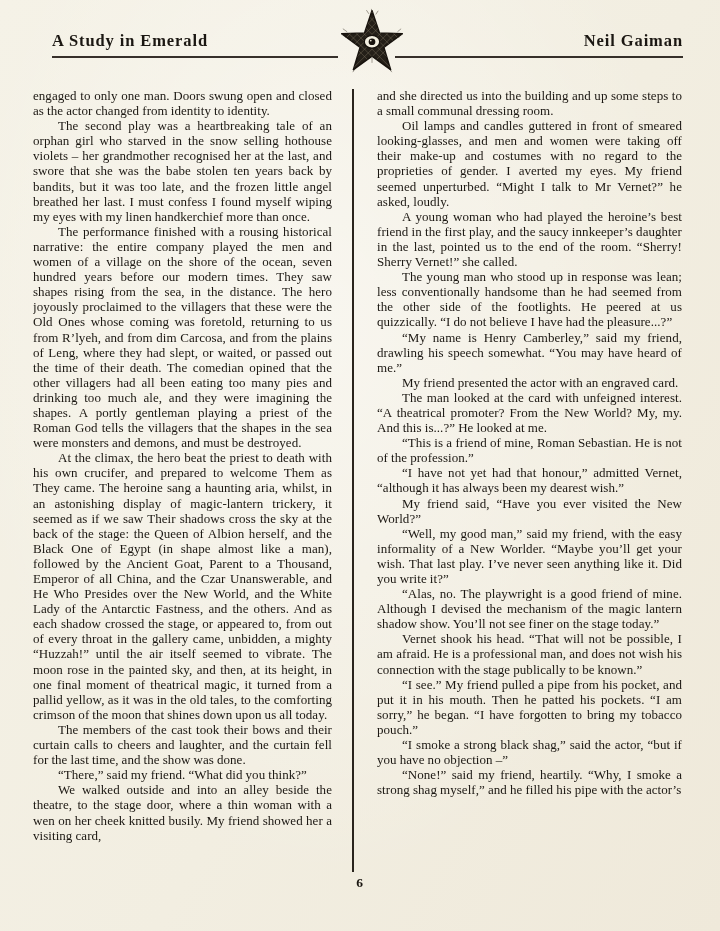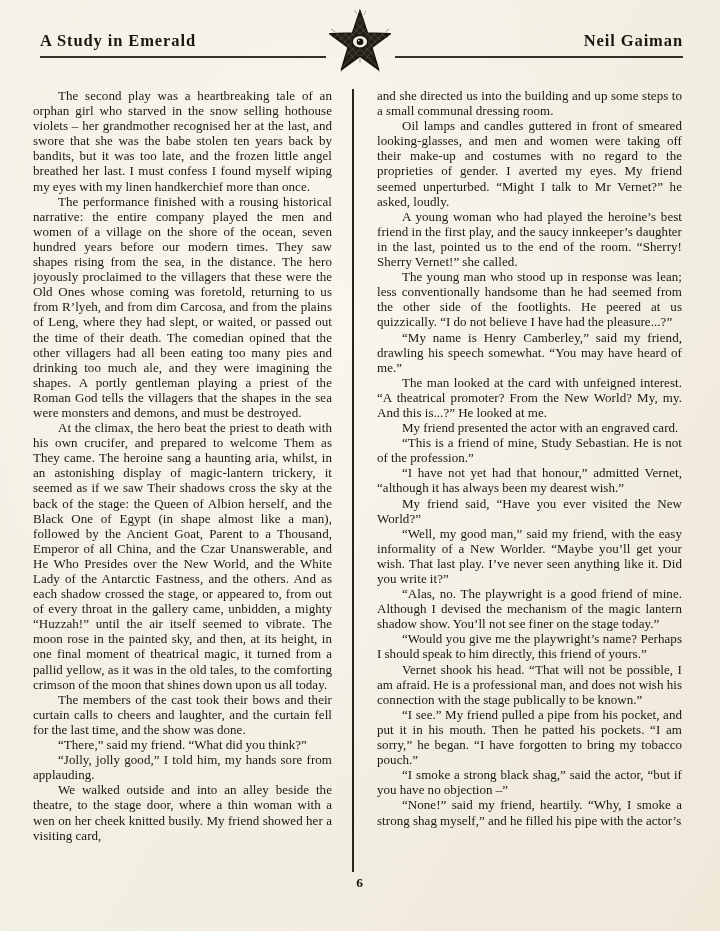--- a/index.html
+++ b/index.html
@@ -5,21 +5,21 @@
   html,body{margin:0;padding:0;background:#d8d4c8;}
   .page{
     width:720px;height:931px;position:relative;overflow:hidden;
     background:#f4f1e5;
     background-image:radial-gradient(ellipse at 45% 35%, rgba(255,255,255,.45), rgba(255,255,255,0) 65%),
                      linear-gradient(120deg,#f5f2e7 0%,#f2eee1 55%,#efe9da 100%);
     color:#1b1712;
     font-family:"Liberation Serif", serif;
   }
   
-  .header{position:absolute;top:0;left:0;right:0;height:88px;}
+  .header{position:absolute;top:0;left:12px;right:0;height:88px;}
   .h-title{position:absolute;left:40px;top:31px;font-size:16.5px;font-weight:bold;letter-spacing:.9px;}
   .h-author{position:absolute;right:37px;top:31px;font-size:16.5px;font-weight:bold;letter-spacing:.9px;margin-left:11px;}
   .rule{position:absolute;top:56px;height:0;border-top:2px solid #26201a;opacity:.92;}
   .rule-left{left:40px;width:286px;}
   .rule-right{right:37px;width:288px;}
   .star{position:absolute;left:329px;top:5px;width:62px;height:76px;}
   .star svg{display:block;width:100%;height:100%;}
   
   .bodywrap{position:absolute;top:88px;left:33px;width:654px;height:788px;display:flex;}
   .column{height:100%;overflow:hidden;text-align:justify;font-size:13px;line-height:15.1px;
@@ -88,44 +88,43 @@
         <ellipse cx="50" cy="54" rx="12.5" ry="10.5" fill="#f2eedf" stroke="#17120d" stroke-width="2.2"></ellipse>
         <circle cx="50" cy="54" r="5.4" fill="#17120d"></circle>
         <circle cx="48" cy="52" r="1.4" fill="#e9e4d4"></circle>
       </svg>
     </span>
   </header>
 
   <main class="bodywrap">
     <section class="column column-left">
 
+    <p class="para">engaged to only one man. Doors swung open and closed as the actor changed from identity to identity.</p>
         <p class="para indent">The second play was a heartbreaking tale of an orphan girl who starved in the snow selling hothouse violets – her grandmother recognised her at the last, and swore that she was the babe stolen ten years back by bandits, but it was too late, and the frozen little angel breathed her last. I must confess I found myself wiping my eyes with my linen handkerchief more than once.</p>
         <p class="para indent">The performance finished with a rousing historical narrative: the entire company played the men and women of a village on the shore of the ocean, seven hundred years before our modern times. They saw shapes rising from the sea, in the distance. The hero joyously proclaimed to the villagers that these were the Old Ones whose coming was foretold, returning to us from R’lyeh, and from dim Carcosa, and from the plains of Leng, where they had slept, or waited, or passed out the time of their death. The comedian opined that the other villagers had all been eating too many pies and drinking too much ale, and they were imagining the shapes. A portly gentleman playing a priest of the Roman God tells the villagers that the shapes in the sea were monsters and demons, and must be destroyed.</p>
         <p class="para indent">At the climax, the hero beat the priest to death with his own crucifer, and prepared to welcome Them as They came. The heroine sang a haunting aria, whilst, in an astonishing display of magic-lantern trickery, it seemed as if we saw Their shadows cross the sky at the back of the stage: the Queen of Albion herself, and the Black One of Egypt (in shape almost like a man), followed by the Ancient Goat, Parent to a Thousand, Emperor of all China, and the Czar Unanswerable, and He Who Presides over the New World, and the White Lady of the Antarctic Fastness, and the others. And as each shadow crossed the stage, or appeared to, from out of every throat in the gallery came, unbidden, a mighty “Huzzah!” until the air itself seemed to vibrate. The moon rose in the painted sky, and then, at its height, in one final moment of theatrical magic, it turned from a pallid yellow, as it was in the old tales, to the comforting crimson of the moon that shines down upon us all today.</p>
         <p class="para indent">The members of the cast took their bows and their curtain calls to cheers and laughter, and the curtain fell for the last time, and the show was done.</p>
         <p class="para indent">“There,” said my friend. “What did you think?”</p>
-        <p class="para indent">“Jolly, jolly good,” I told him, my hands sore from applauding.</p>
         <p class="para indent">We walked outside and into an alley beside the theatre, to the stage door, where a thin woman with a wen on her cheek knitted busily. My friend showed her a visiting card,</p>
       </section>
     <div class="col-divider"></div>
     <section class="column column-right">
 
     <p class="para">and she directed us into the building and up some steps to a small communal dressing room.</p>
         <p class="para indent">Oil lamps and candles guttered in front of smeared looking-glasses, and men and women were taking off their make-up and costumes with no regard to the proprieties of gender. I averted my eyes. My friend seemed unperturbed. “Might I talk to Mr Vernet?” he asked, loudly.</p>
         <p class="para indent">A young woman who had played the heroine’s best friend in the first play, and the saucy innkeeper’s daughter in the last, pointed us to the end of the room. “Sherry! Sherry Vernet!” she called.</p>
         <p class="para indent">The young man who stood up in response was lean; less conventionally handsome than he had seemed from the other side of the footlights. He peered at us quizzically. “I do not believe I have had the pleasure...?”</p>
         <p class="para indent">“My name is Henry Camberley,” said my friend, drawling his speech somewhat. “You may have heard of me.”</p>
+        <p class="para indent">My friend presented the actor with an engraved card.</p>
         <p class="para indent">The man looked at the card with unfeigned interest. “A theatrical promoter? From the New World? My, my. And this is...?” He looked at me.</p>
-        <p class="para indent">My friend presented the actor with an engraved card.</p>
-        <p class="para indent">“This is a friend of mine, Study Sebastian. He is not of the profession.”</p>
+        <p class="para indent">“This is a friend of mine, Roman Sebastian. He is not of the profession.”</p>
         <p class="para indent">“I have not yet had that honour,” admitted Vernet, “although it has always been my dearest wish.”</p>
         <p class="para indent">My friend said, “Have you ever visited the New World?”</p>
         <p class="para indent">“Well, my good man,” said my friend, with the easy informality of a New Worlder. “Maybe you’ll get your wish. That last play. I’ve never seen anything like it. Did you write it?”</p>
         <p class="para indent">“Alas, no. The playwright is a good friend of mine. Although I devised the mechanism of the magic lantern shadow show. You’ll not see finer on the stage today.”</p>
-        <p class="para indent">“Would you give me the playwright’s name? Perhaps I should speak to him directly, this friend of yours.”</p>
         <p class="para indent">Vernet shook his head. “That will not be possible, I am afraid. He is a professional man, and does not wish his connection with the stage publically to be known.”</p>
         <p class="para indent">“I see.” My friend pulled a pipe from his pocket, and put it in his mouth. Then he patted his pockets. “I am sorry,” he began. “I have forgotten to bring my tobacco pouch.”</p>
         <p class="para indent">“I smoke a strong black shag,” said the actor, “but if you have no objection –”</p>
         <p class="para indent">“None!” said my friend, heartily. “Why, I smoke a strong shag myself,” and he filled his pipe with the actor’s</p>
       </section>
   </main>
 
   <footer>
     <div class="page-number">6</div>
   </footer>

